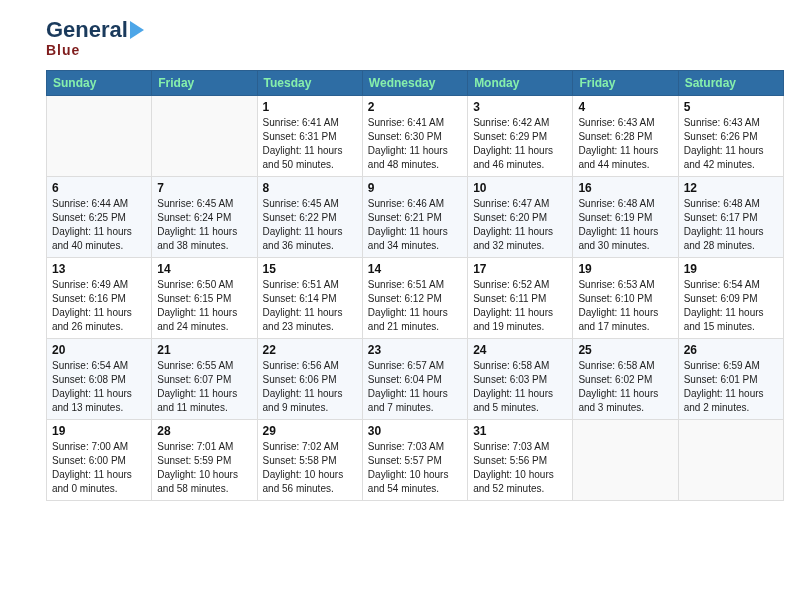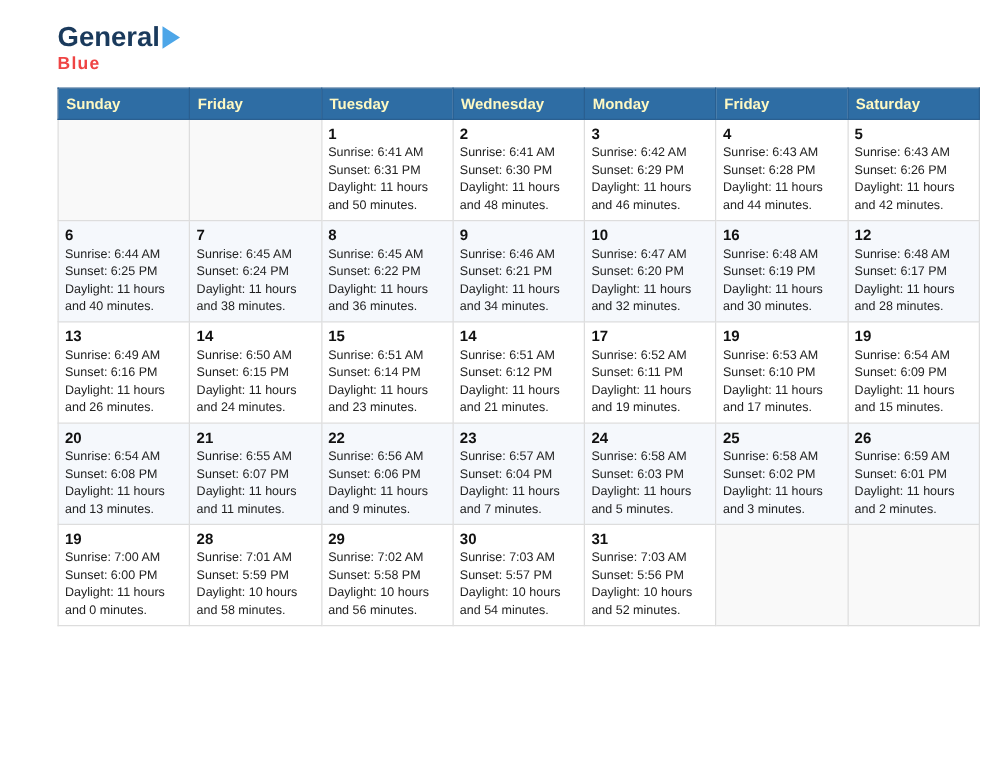--- a/index.html
+++ b/index.html
@@ -42,21 +42,21 @@
       width: 0;
       height: 0;
       border-top: 9px solid transparent;
       border-bottom: 9px solid transparent;
       border-left: 14px solid #4da6e8;
       margin-left: 2px;
       vertical-align: middle;
     }
     .logo-line2 {
       font-size: 14px;
-      color: #ef4444;
+      color: #7f1d1d;
       font-weight: bold;
       letter-spacing: 1px;
     }
     .header-right {
       text-align: right;
     }
     .month-title {
       font-size: 38px;
       font-weight: bold;
       color: #1a1a2e;
@@ -67,21 +67,21 @@
       color: #333;
       margin-top: 2px;
     }
     .calendar {
       width: 100%;
       border-collapse: collapse;
       border: 1px solid #ccc;
     }
     .calendar th {
       background: #2e6da4;
-      color: #fef9c3;
+      color: #86efac;
       font-size: 12px;
       font-weight: bold;
       padding: 5px 6px;
       text-align: left;
       border: 1px solid #2a5f90;
     }
     .calendar td {
       vertical-align: top;
       padding: 4px 5px;
       border: 1px solid #ddd;

